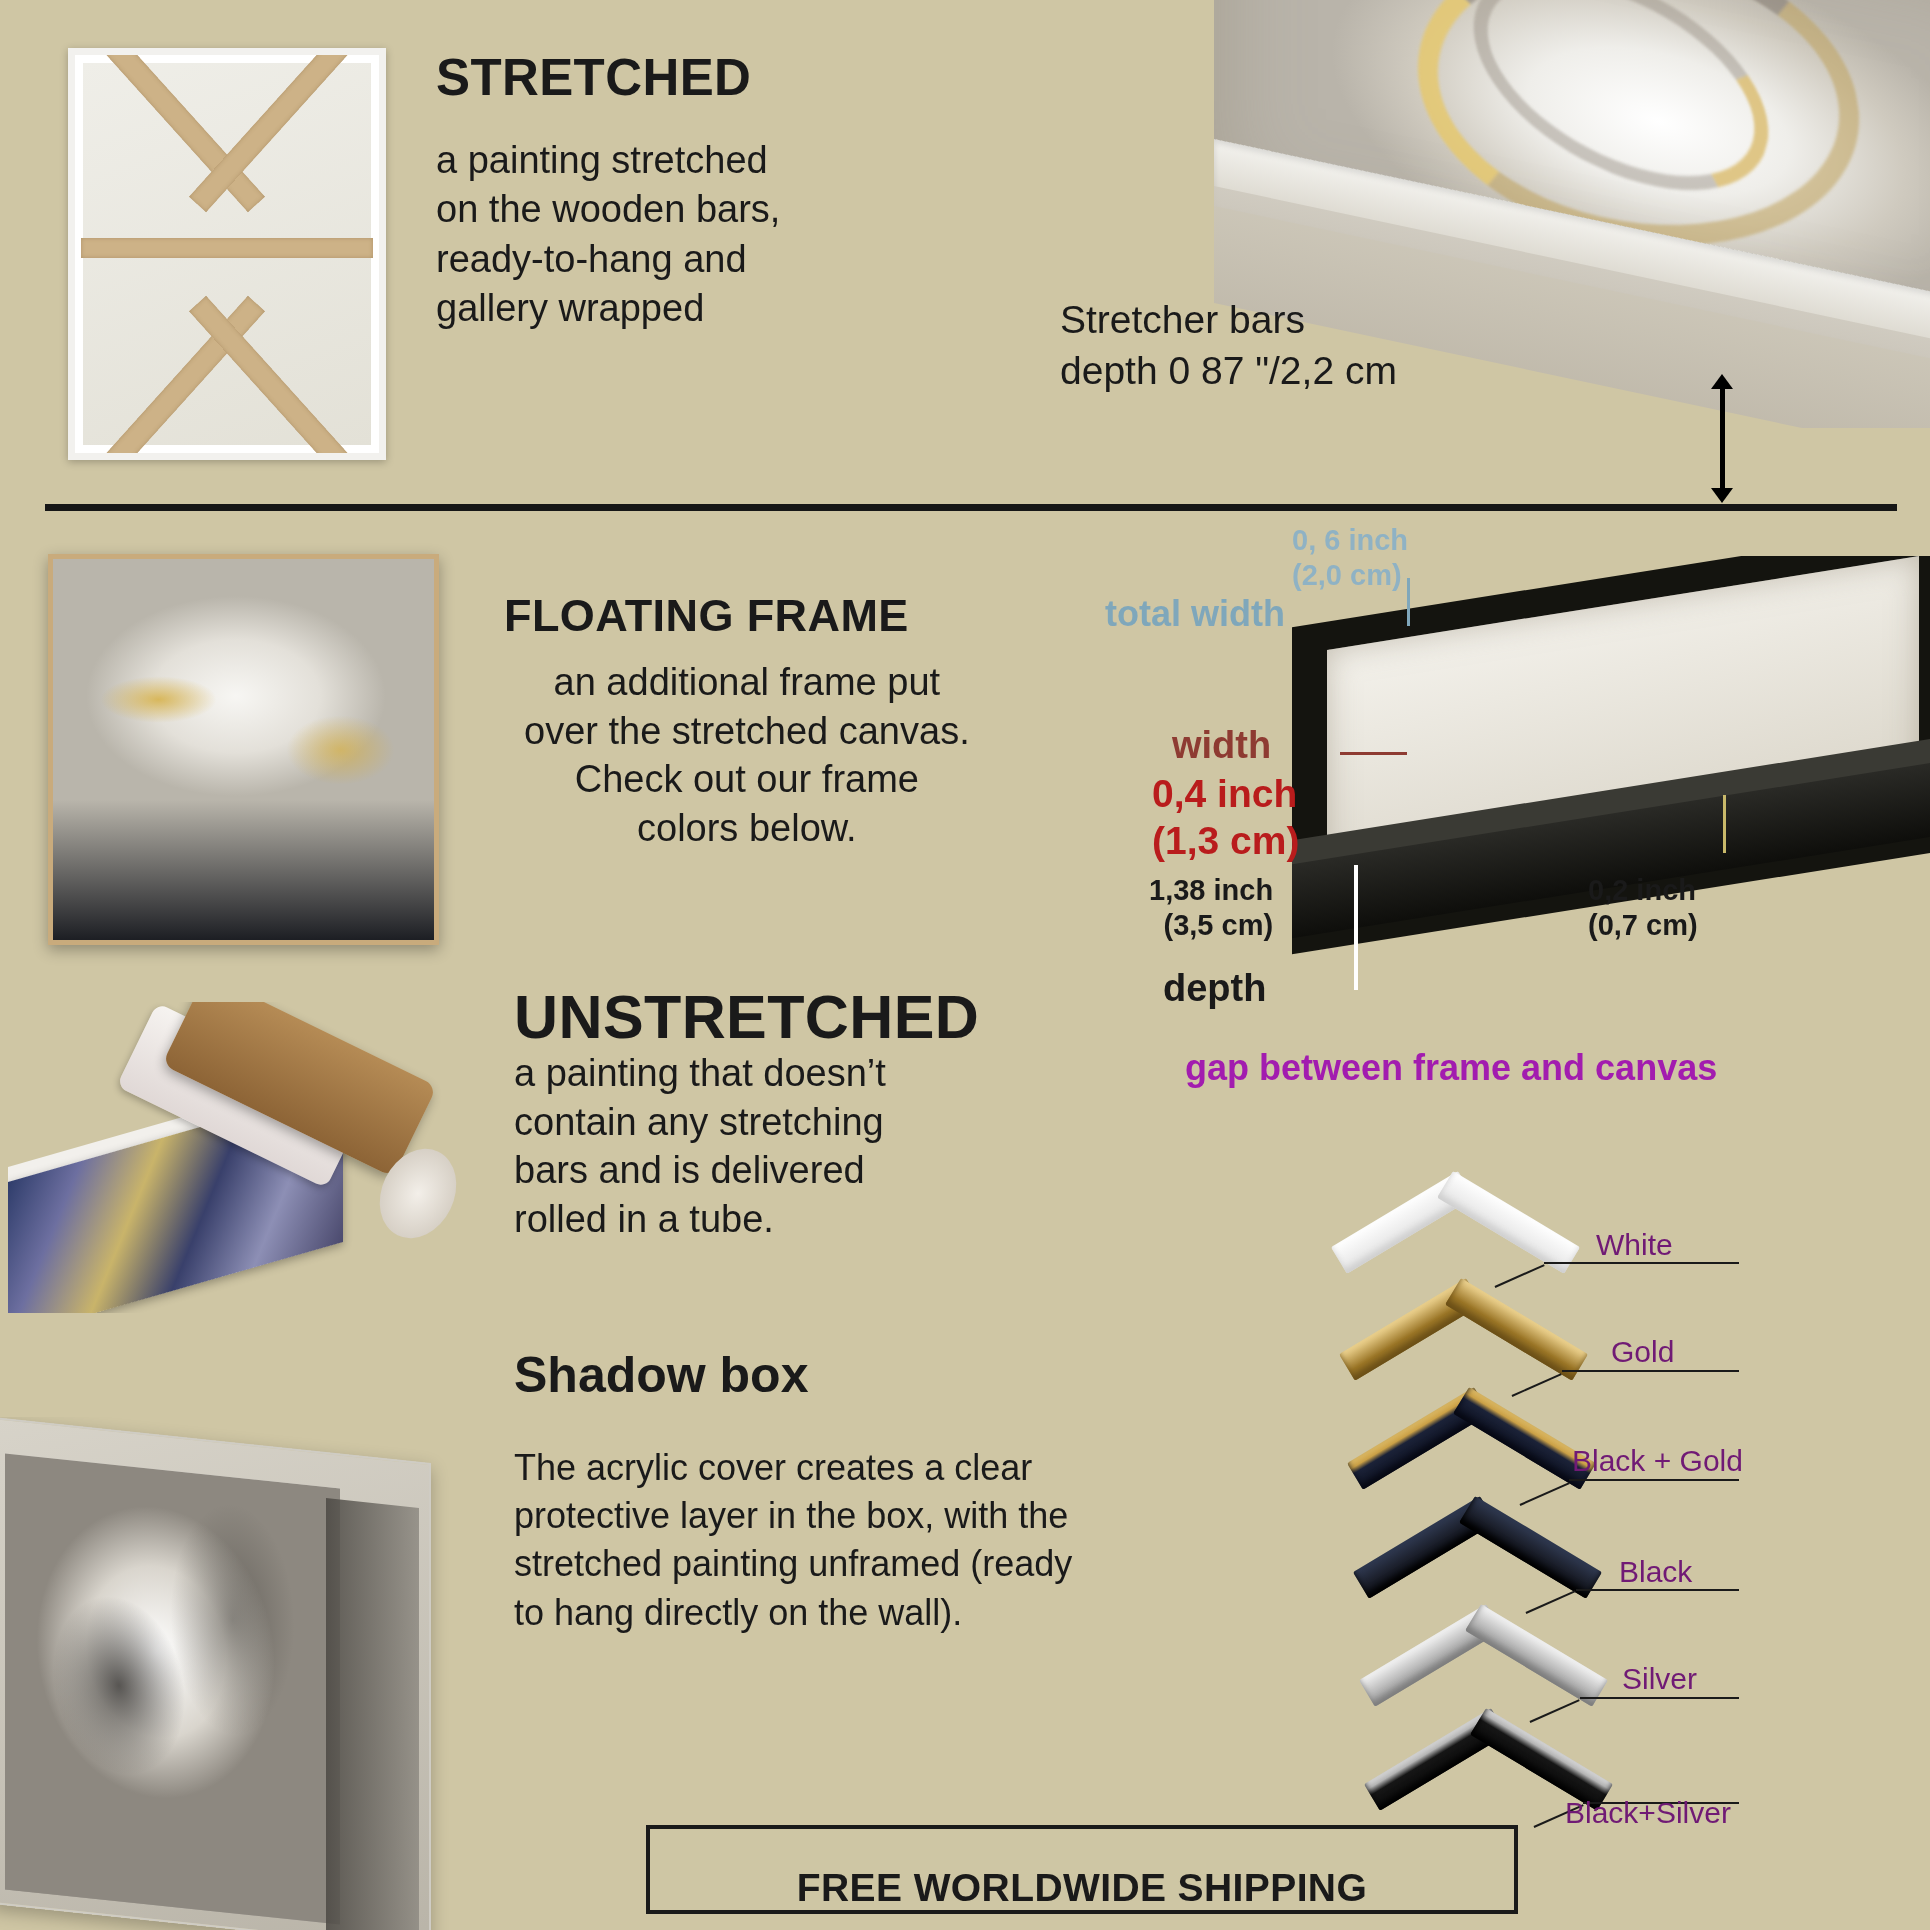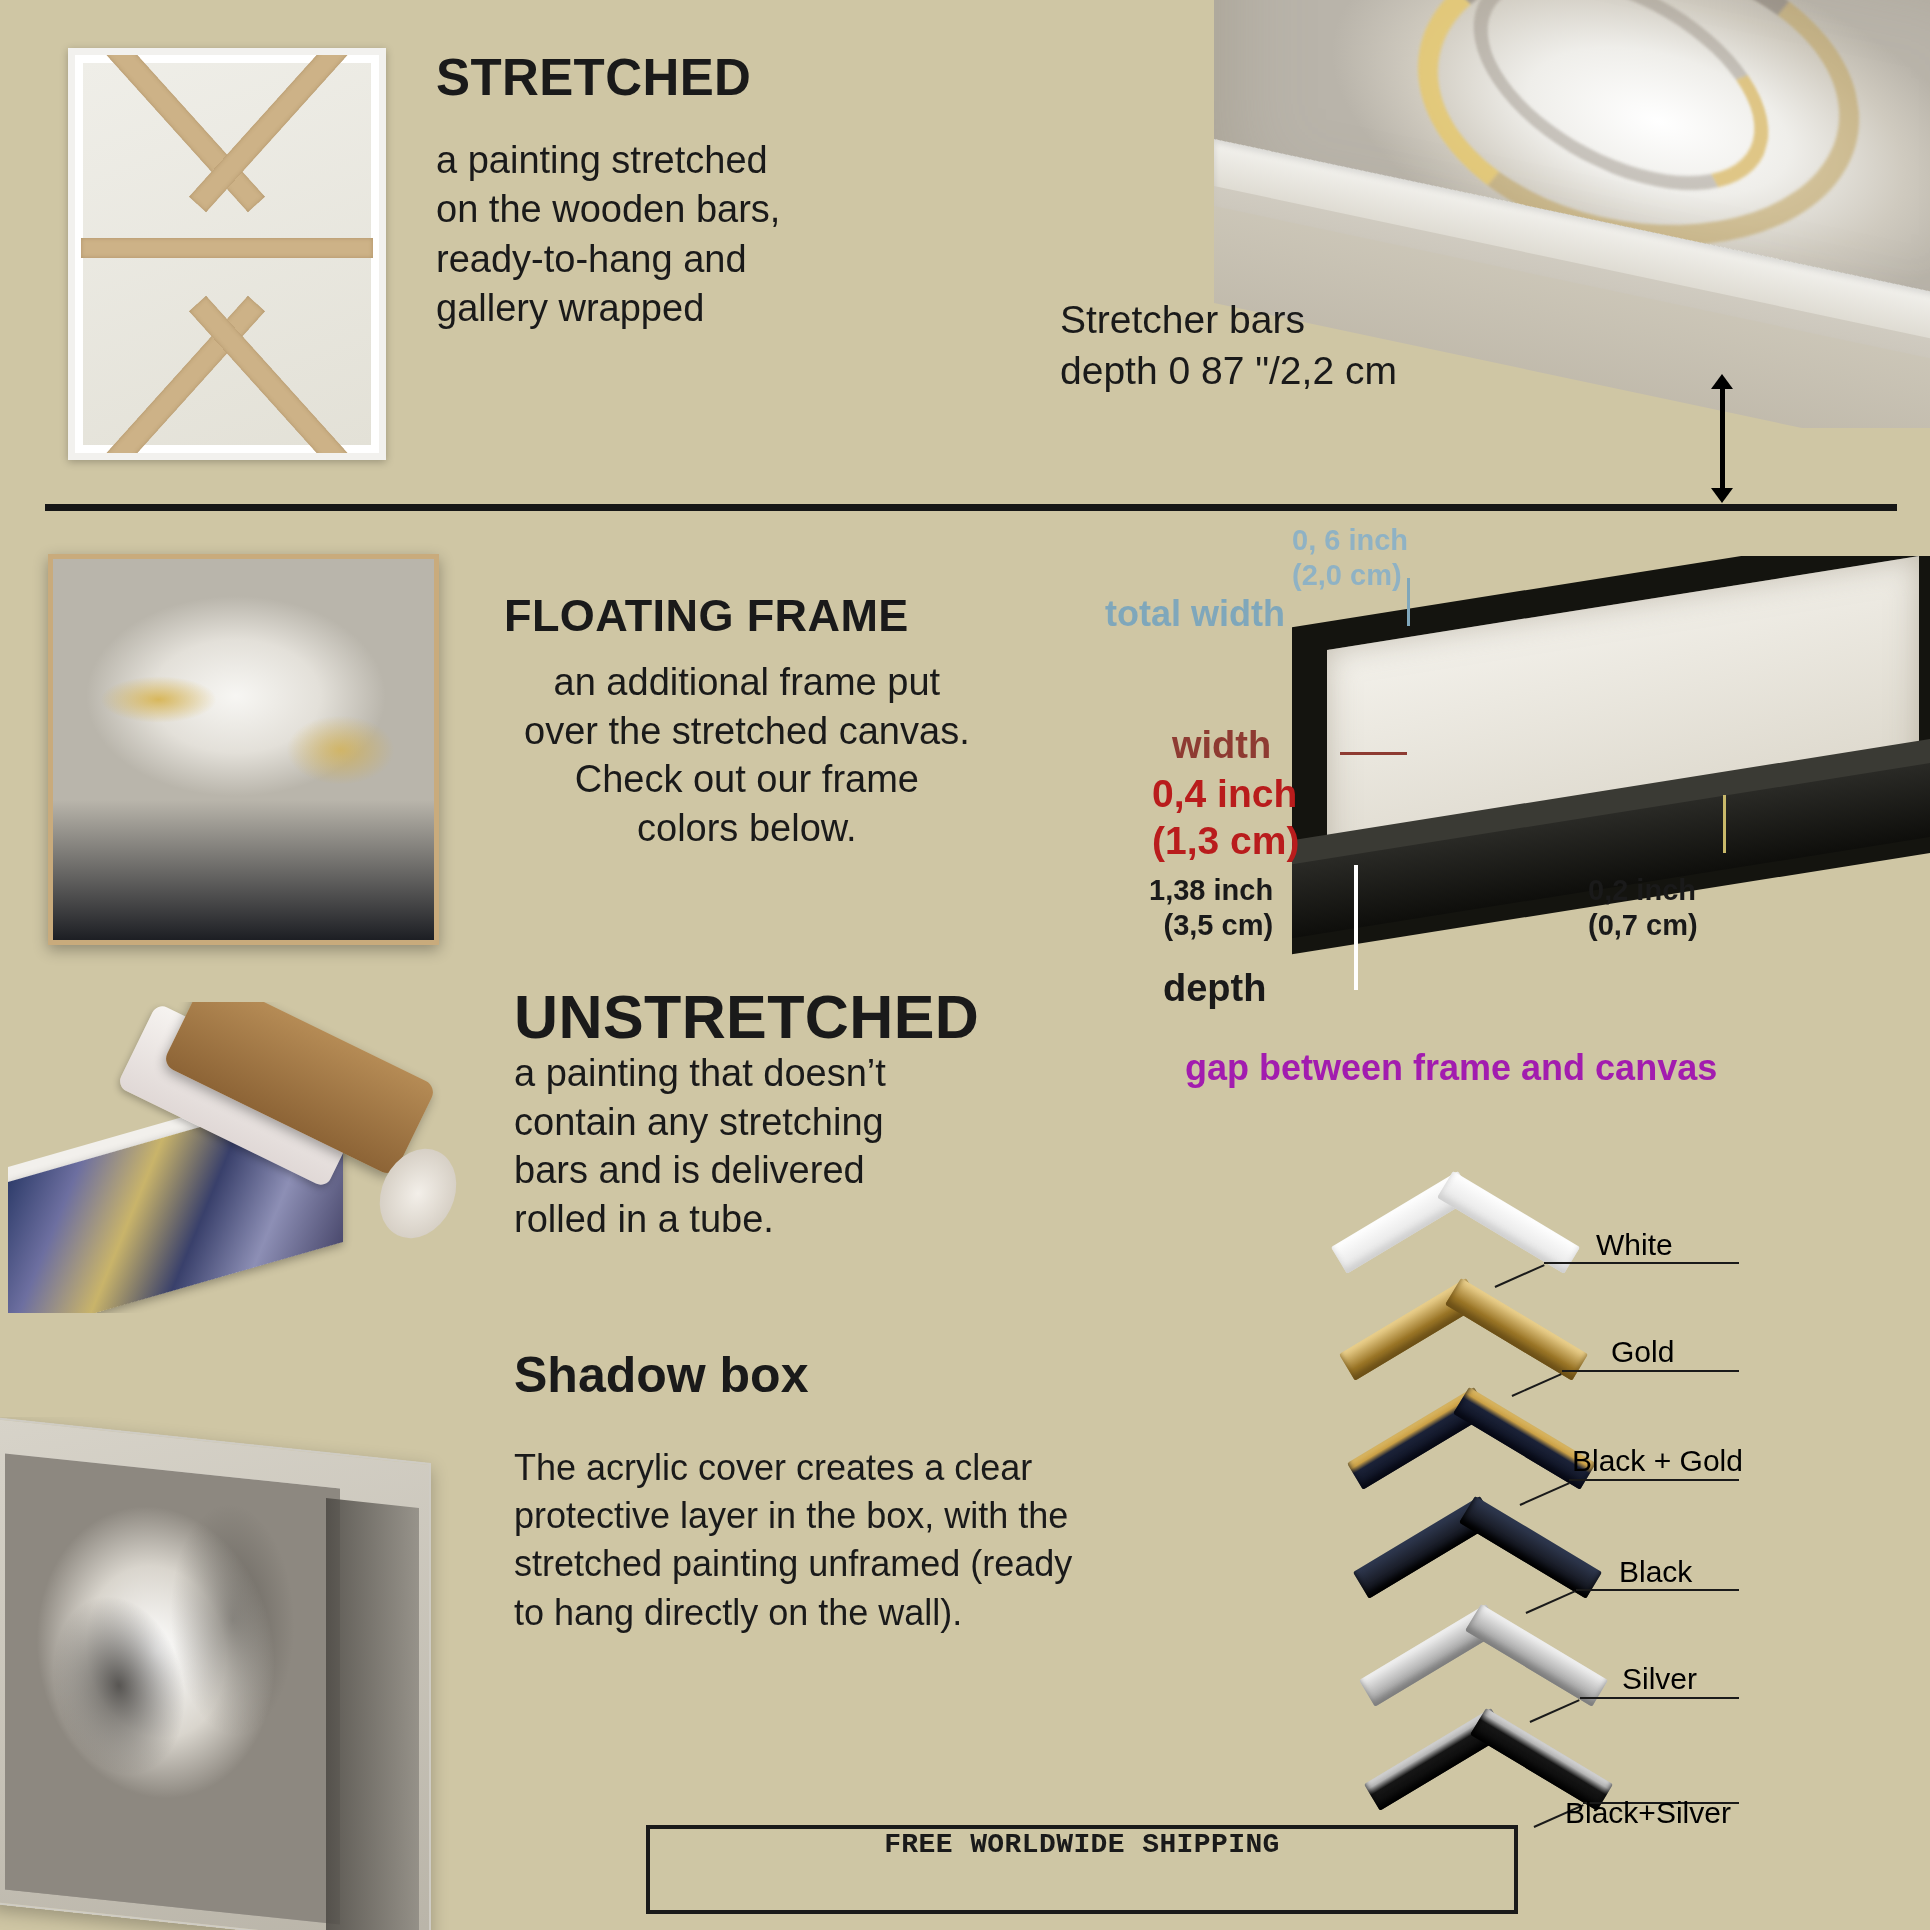--- a/index.html
+++ b/index.html
@@ -220,38 +220,37 @@
   .frame-sample .chev {
     position: absolute; left: 0; top: 0; width: 233px; height: 93px;
   }
   .chev-arm {
     position: absolute; height: 31px; border-radius: 2.3px;
   }
   .arm-l { left: 0; top: 31px; width: 148px; transform: rotate(-31deg); transform-origin: left center; }
   .arm-r { right: 0; top: 31px; width: 148px; transform: rotate(31deg); transform-origin: right center; }
 
   .frame-label {
-    position: absolute; font-size: 30px; color: #000000; white-space: nowrap;
+    position: absolute; font-size: 30px; color: #701a75; white-space: nowrap;
   }
   .leader {
     position: absolute; height: 2.3px; background: #1a1a1a;
   }
   .leader-diag {
     position: absolute; width: 54px; height: 2.3px; background: #1a1a1a;
     transform: rotate(-24deg); transform-origin: left center;
   }
 
   
   #shipping {
     left: 646px; top: 1825px; width: 864px; height: 81px;
     border: 4.7px solid #1a1a1a;
-    display: flex; align-items: flex-start; justify-content: center;
-    font-size: 28px; font-weight: bold; letter-spacing: 0.4px;
+    display: flex; align-items: flex-end; justify-content: center;
+    font-size: 39px; font-weight: bold; letter-spacing: 0.4px;
     background: rgba(207,198,164,.2);
-    font-family: Liberation Mono, monospace;
   }
 </style>
 </head>
 <body style="background: rgb(207, 198, 164);">
 
 <div id="canvas-back" class="img">
   <div class="inner"></div>
   <div class="bar-h"></div>
   <div class="diag d1"></div>
   <div class="diag d2"></div>

